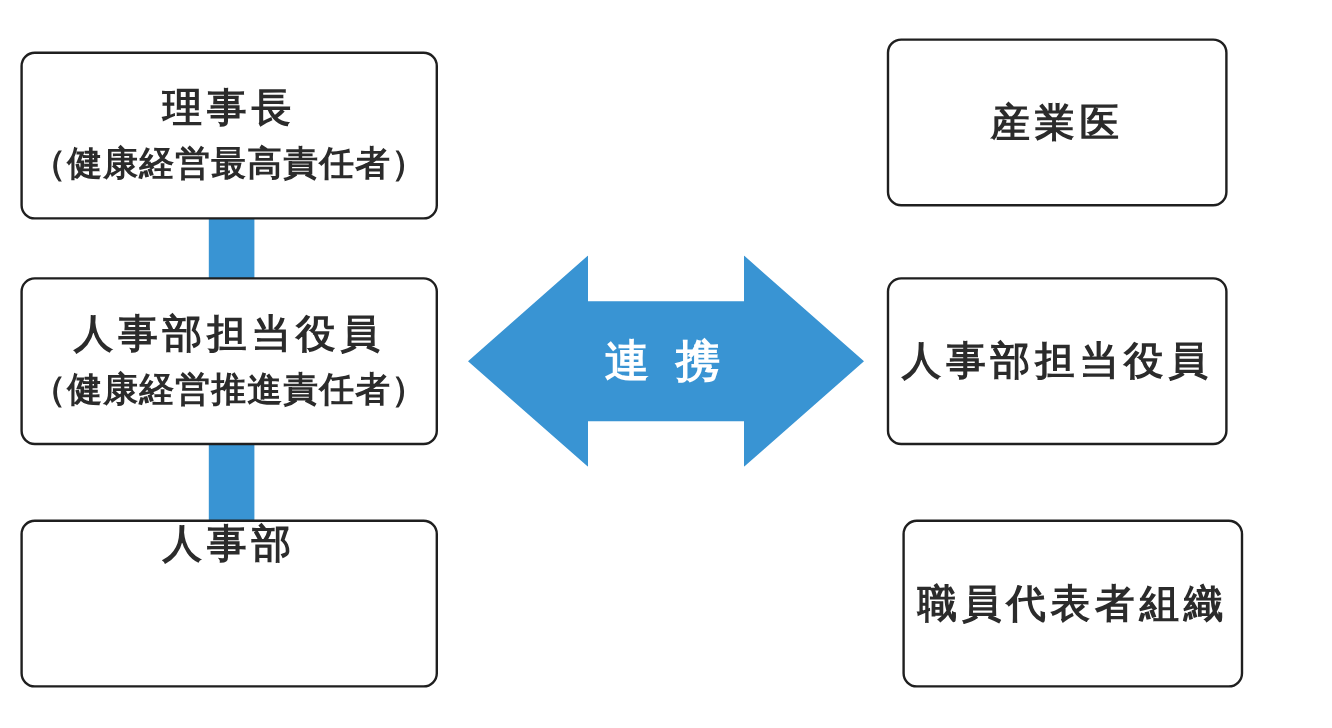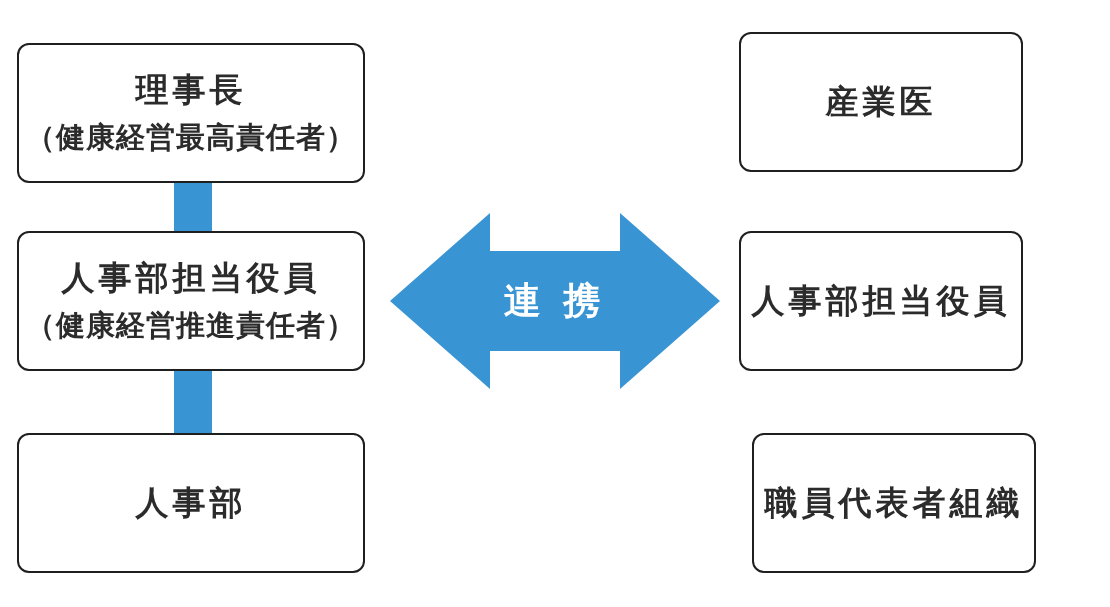--- a/index.html
+++ b/index.html
@@ -43,21 +43,21 @@
     letter-spacing: 1px;
     line-height: 1.1;
     white-space: nowrap;
   }
   .org-box .subtitle:empty { display: none; }
 
   
   .lbox { left: 17px; width: 348px; height: 140px; }
   #box-chairman        { top: 43px; }
   #box-hr-executive    { top: 231px; align-items: center; }
-  #box-hr-department   { top: 433px; }
+  #box-hr-department   { top: 433px; justify-content: space-between; }
 
   
   .rbox { left: 739px; width: 284px; height: 140px; }
   #box-occupational-physician        { top: 32px; }
   #box-health-insurance-union        { top: 231px; }
   #box-employee-representative-org   { top: 433px; margin-left: 13px; }
 
   
   .v-connector {
     position: absolute;

